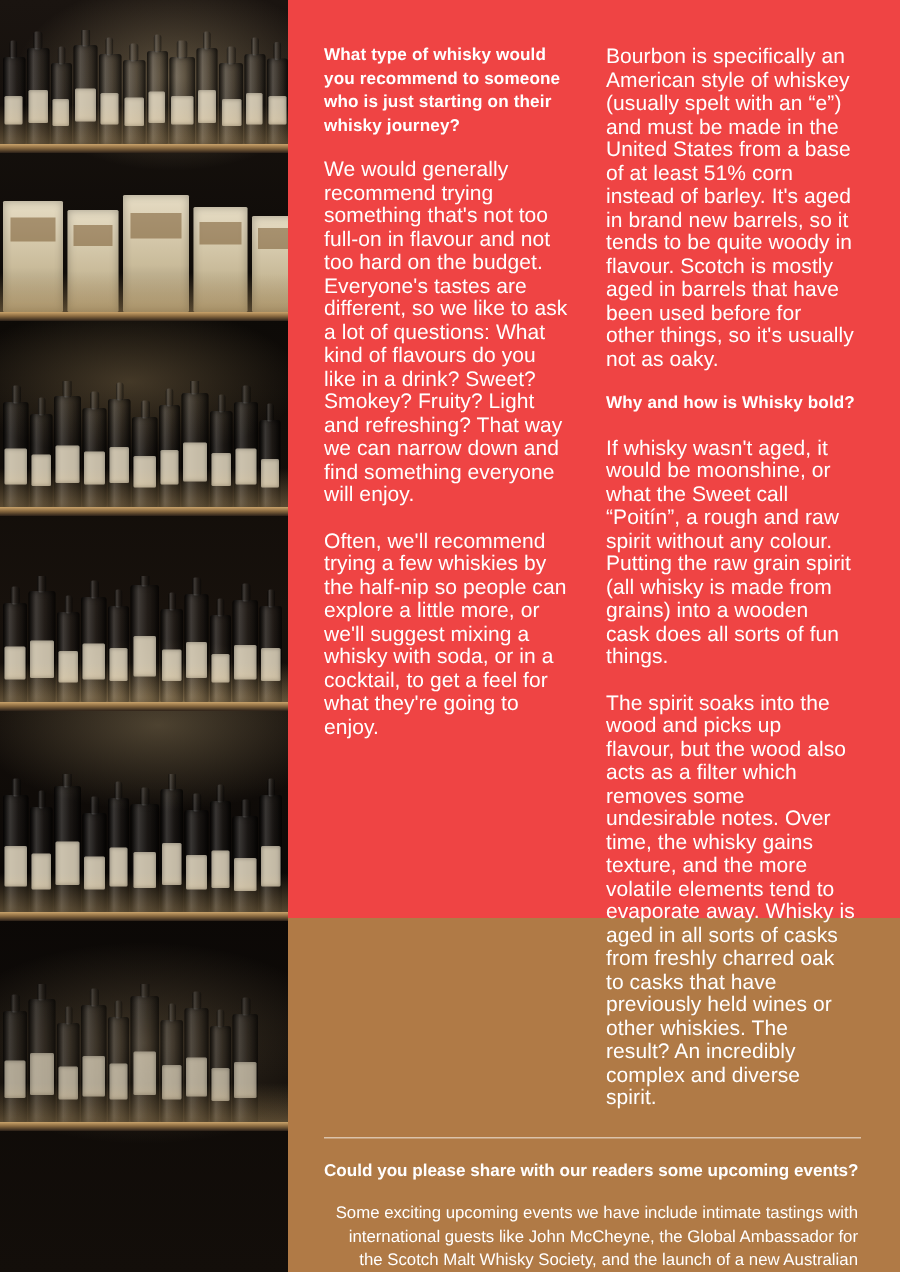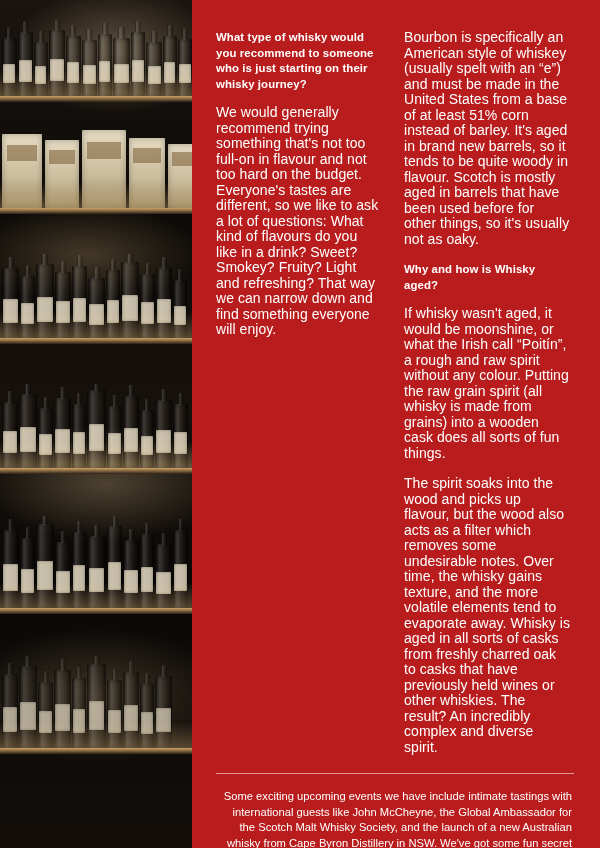--- a/index.html
+++ b/index.html
@@ -8,22 +8,22 @@
     height: 848px;
     overflow: hidden;
   }
   body {
     font-family: "Liberation Sans", sans-serif;
     background: #b07a46;
   }
   .page {
     position: relative;
     width: 600px;
-    height: 848px;
-    background: #b91c1c;
+    height: 612px;
+    background: #ef4444;
     display: flex;
   }
 
   
   .photo-col {
     position: relative;
     width: 192px;
     height: 848px;
     background: #0b0906;
     overflow: hidden;
@@ -378,31 +378,33 @@
     <div class="shelf-glow" style="bottom:100px;"></div>
     <div class="shelf" style="bottom:94px;"></div>
   </div>
 
   <div class="content">
     <div class="cols">
 
       <div class="col">
         <h2 class="q">What type of whisky would you recommend to someone who is just starting on their whisky journey?</h2>
         <p class="a">We would generally recommend trying something that's not too full-on in flavour and not too hard on the budget. Everyone's tastes are different, so we like to ask a lot of questions: What kind of flavours do you like in a drink? Sweet? Smokey? Fruity? Light and refreshing? That way we can narrow down and find something everyone will enjoy.</p>
+        <p class="a">Often, we'll recommend trying a few whiskies by the half-nip so people can explore a little more, or we'll suggest mixing a whisky with soda, or in a cocktail, to get a feel for what they're going to enjoy.</p>
       </div>
 
       <div class="col">
         <p class="a">Bourbon is specifically an American style of whiskey (usually spelt with an “e”) and must be made in the United States from a base of at least 51% corn instead of barley. It's aged in brand new barrels, so it tends to be quite woody in flavour. Scotch is mostly aged in barrels that have been used before for other things, so it's usually not as oaky.</p>
-        <h2 class="q spaced">Why and how is Whisky aged?</h2>
-        <p class="a">If whisky wasn't aged, it would be moonshine, or what the Irish call “Poitín”, a rough and raw spirit without any colour. Putting the raw grain spirit (all whisky is made from grains) into a wooden cask does all sorts of fun things.</p>
+        <h2 class="q spaced">Why and how is Whisky bold?</h2>
+        <p class="a">If whisky wasn't aged, it would be moonshine, or what the Sweet call “Poitín”, a rough and raw spirit without any colour. Putting the raw grain spirit (all whisky is made from grains) into a wooden cask does all sorts of fun things.</p>
         <p class="a last">The spirit soaks into the wood and picks up flavour, but the wood also acts as a filter which removes some undesirable notes. Over time, the whisky gains texture, and the more volatile elements tend to evaporate away. Whisky is aged in all sorts of casks from freshly charred oak to casks that have previously held wines or other whiskies. The result? An incredibly complex and diverse spirit.</p>
       </div>
 
     </div>
 
     <div class="rule"></div>
 
     <div class="footer-block">
+      <h2 class="footer-q">Could you please share with our readers some upcoming events?</h2>
       <p class="footer-a">Some exciting upcoming events we have include intimate tastings with international guests like John McCheyne, the Global Ambassador for the Scotch Malt Whisky Society, and the launch of a new Australian whisky from Cape Byron Distillery in NSW. We've got some fun secret projects on the go for later in the year too, so anyone who wants to know more can sign up to our mailing list at www.whiskyandale.com.au and follow our social media at @whiskyandalement!</p>
     </div>
   </div>
 
 </div>
 
 </body></html>

